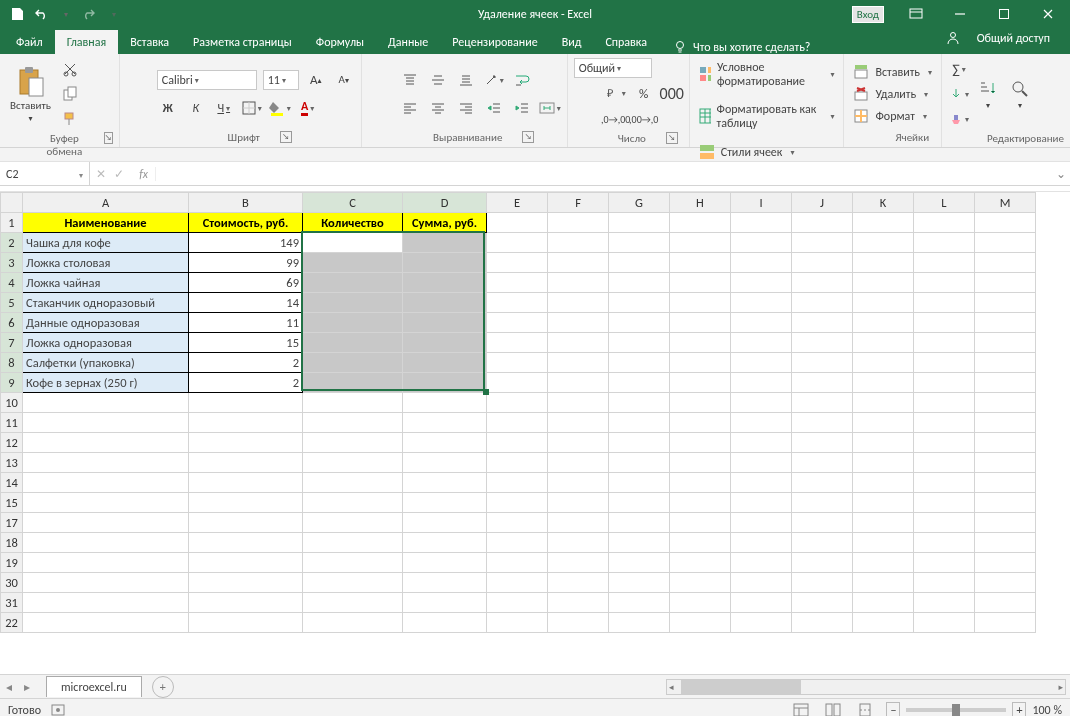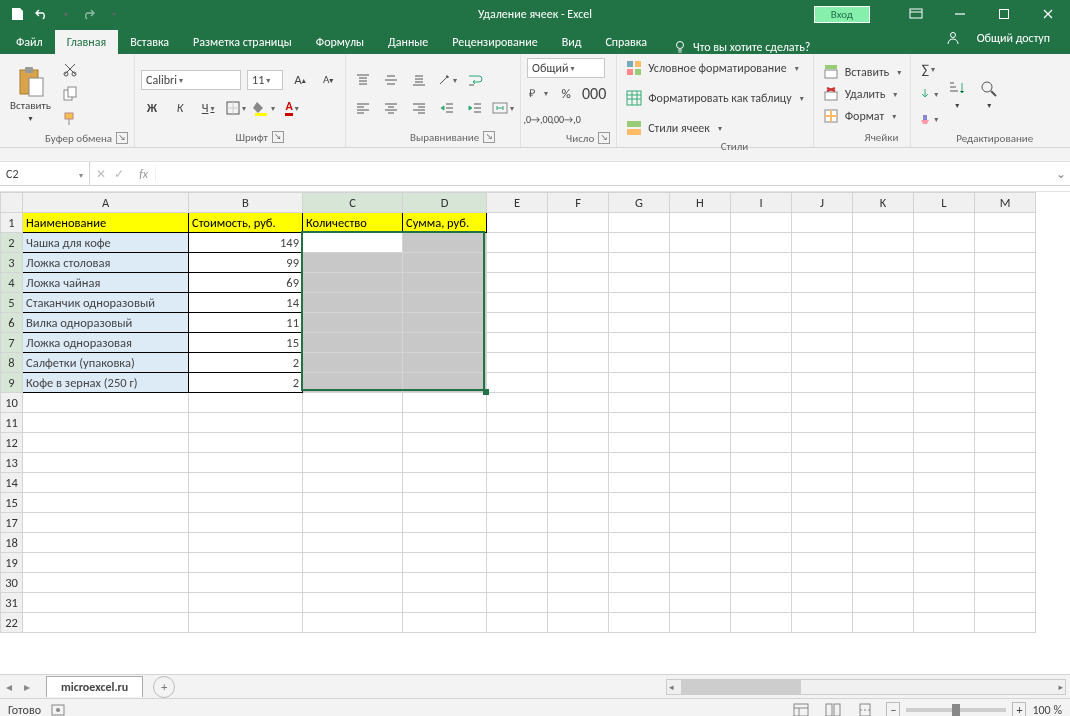--- a/index.html
+++ b/index.html
@@ -4,39 +4,39 @@
 <style>
   * { margin: 0; padding: 0; box-sizing: border-box; font-family: "Segoe UI", Calibri, sans-serif; }
   body { width: 1070px; height: 716px; background: #fff; overflow: hidden; font-size: 12px; color: #444; }
 
   
   .titlebar { background: #217346; height: 28px; display: flex; align-items: center; color: #fff; position: relative; }
   .qat { display: flex; gap: 2px; padding: 0 6px; align-items: center; height: 100%; }
   .qat .q { width: 22px; height: 22px; display: flex; align-items: center; justify-content: center; cursor: pointer; }
   .titletext { position: absolute; left: 0; right: 0; text-align: center; pointer-events: none; font-size: 12px; }
   .rightctrl { margin-left: auto; display: flex; align-items: center; height: 100%; }
-  .login { border: 1px solid #fff; background: #86efac; color: #217346; font-size: 11px; padding: 1px 16px; margin-right: 24px; cursor: pointer; }
+  .login { border: 1px solid #fff; background: #e5e5e5; color: #217346; font-size: 11px; padding: 1px 4px; margin-right: 10px; cursor: pointer; }
   .win { width: 44px; height: 28px; display: flex; align-items: center; justify-content: center; cursor: pointer; }
 
   
   .tabs { background: #217346; display: flex; align-items: flex-end; height: 26px; padding-left: 4px; position: relative; }
   .tab { color: #fff; padding: 5px 12px; font-size: 12px; cursor: pointer; }
   .tab.active { background: #f3f3f3; color: #217346; }
   .tab.file { color: #fff; }
   .tell { margin-left: 14px; display: flex; align-items: center; gap: 6px; color: #fff; cursor: text; }
   .share { position: absolute; right: 20px; top: 3px; color: #fff; display: flex; gap: 17px; align-items: center; cursor: pointer; }
 
   
   .ribbon { background: #f3f3f3; border-bottom: 1px solid #d4d4d4; height: 94px; display: flex; }
   .group { border-right: 1px solid #e1e1e1; display: flex; flex-direction: column; justify-content: space-between; padding: 4px 6px 0; }
-  .group .label { font-size: 11px; color: #666; text-align: center; padding: 2px 0 3px; display: flex; justify-content: center; gap: 4px; margin-left: 39px; }
+  .group .label { font-size: 11px; color: #666; text-align: center; padding: 2px 0 3px; display: flex; justify-content: center; gap: 20px; margin-left: 39px; }
   .gbody { display: flex; gap: 4px; flex: 1; }
   .vbtn { display: flex; flex-direction: column; align-items: center; justify-content: center; gap: 2px; cursor: pointer; padding: 2px 4px; font-size: 11px; text-align: center; line-height: 1.1; }
   .ib { width: 22px; height: 22px; display: flex; align-items: center; justify-content: center; cursor: pointer; }
-  .row { display: flex; gap: 6px; align-items: center; }
+  .row { display: flex; gap: 6px; align-items: center; margin-left: 31px; }
   .col { display: flex; flex-direction: column; gap: 3px; justify-content: center; }
   .fontbox, .sizebox { background: #fff; border: 1px solid #c8c8c8; font-size: 12px; padding: 1px 4px; height: 20px; display: inline-flex; align-items: center; }
   .fontbox { width: 100px; }
   .sizebox { width: 36px; }
   .dd::after { content: "▾"; font-size: 8px; margin-left: 2px; color: #666; }
   .hsbtn { display: flex; gap: 6px; align-items: center; cursor: pointer; padding: 2px 3px; font-size: 12px; }
   .dlaunch { width: 12px; height: 12px; border: 1px solid #999; font-size: 8px; line-height: 8px; text-align: center; cursor: pointer; color: #666; }
 
   
   .fbar { height: 24px; border-bottom: 1px solid #d4d4d4; display: flex; align-items: stretch; background: #fff; }
@@ -54,33 +54,33 @@
   .grid th { background: #f0f0f0; font-weight: normal; text-align: center; color: #333; }
   .grid th.colh { height: 20px; }
   .grid th.rowh { width: 22px; text-align: center; }
   .hsel { background: #d7e5d7 !important; color: #1d6b3a; }
   .colA { width: 166px; }
   .colB { width: 114px; }
   .colC { width: 100px; }
   .colD { width: 84px; }
   .colN { width: 61px; }
 
-  .hdrcell { background: #ffff00; font-weight: normal; color: #000; border: 1px solid #000 !important; }
+  .hdrcell { background: #ffff00; font-weight: bold; color: #000; border: 1px solid #000 !important; text-align: center; }
   .datA { background: #ddebf7; border: 1px solid #000 !important; }
   .datB { text-align: right; border: 1px solid #000 !important; }
   .sel { background: #c8c8c8; }
   .activecell { background: #fff !important; }
 
   .selborder { position: absolute; border: 2px solid #217346; pointer-events: none; }
   .selhandle { position: absolute; width: 6px; height: 6px; background: #217346; }
 
   
   .sheettabs { height: 24px; border-top: 1px solid #d4d4d4; display: flex; align-items: center; background: #f3f3f3; font-size: 12px; }
   .navtab { width: 18px; text-align: center; color: #888; cursor: pointer; }
-  .shtab { border: 1px solid #aaa; border-bottom: none; padding: 3px 14px; background: #fff; font-weight: bold; cursor: pointer; margin-left: 10px; }
+  .shtab { border: 1px solid #aaa; border-bottom: none; padding: 3px 14px; background: #fff; font-weight: normal; cursor: pointer; margin-left: 10px; }
   .addtab { width: 22px; height: 22px; border: 1px solid #bbb; border-radius: 50%; display: flex; align-items: center; justify-content: center; margin-left: 10px; cursor: pointer; color: #777; }
   .hscroll { margin-left: auto; width: 400px; height: 16px; background: #f0f0f0; border: 1px solid #ccc; position: relative; margin-right: 4px; }
   .hscroll .th { position: absolute; left: 14px; top: 0; bottom: 0; width: 120px; background: #cdcdcd; }
 
   
   .status { height: 22px; background: #f3f3f3; border-top: 1px solid #d4d4d4; display: flex; align-items: center; font-size: 12px; padding: 0 8px; gap: 10px; }
   .status .spacer { flex: 1; }
   .zoom { display: flex; align-items: center; gap: 6px; }
   .zslider { width: 100px; height: 4px; background: #cdcdcd; position: relative; }
   .zslider .k { position: absolute; left: 50%; top: -4px; width: 8px; height: 12px; background: #888; transform: translateX(-50%); }
@@ -541,21 +541,21 @@
           <td class=""></td>
           <td class=""></td>
           <td class=""></td>
           <td class=""></td>
           <td class=""></td>
           <td class=""></td>
           <td class=""></td>
         </tr>
         <tr>
           <th class="rowh hsel">6</th>
-          <td class="datA">Вилка одноразовый</td>
+          <td class="datA">Данные одноразовая</td>
           <td class="datB">11</td>
           <td class="sel"></td>
           <td class="sel"></td>
           <td class=""></td>
           <td class=""></td>
           <td class=""></td>
           <td class=""></td>
           <td class=""></td>
           <td class=""></td>
           <td class=""></td>

